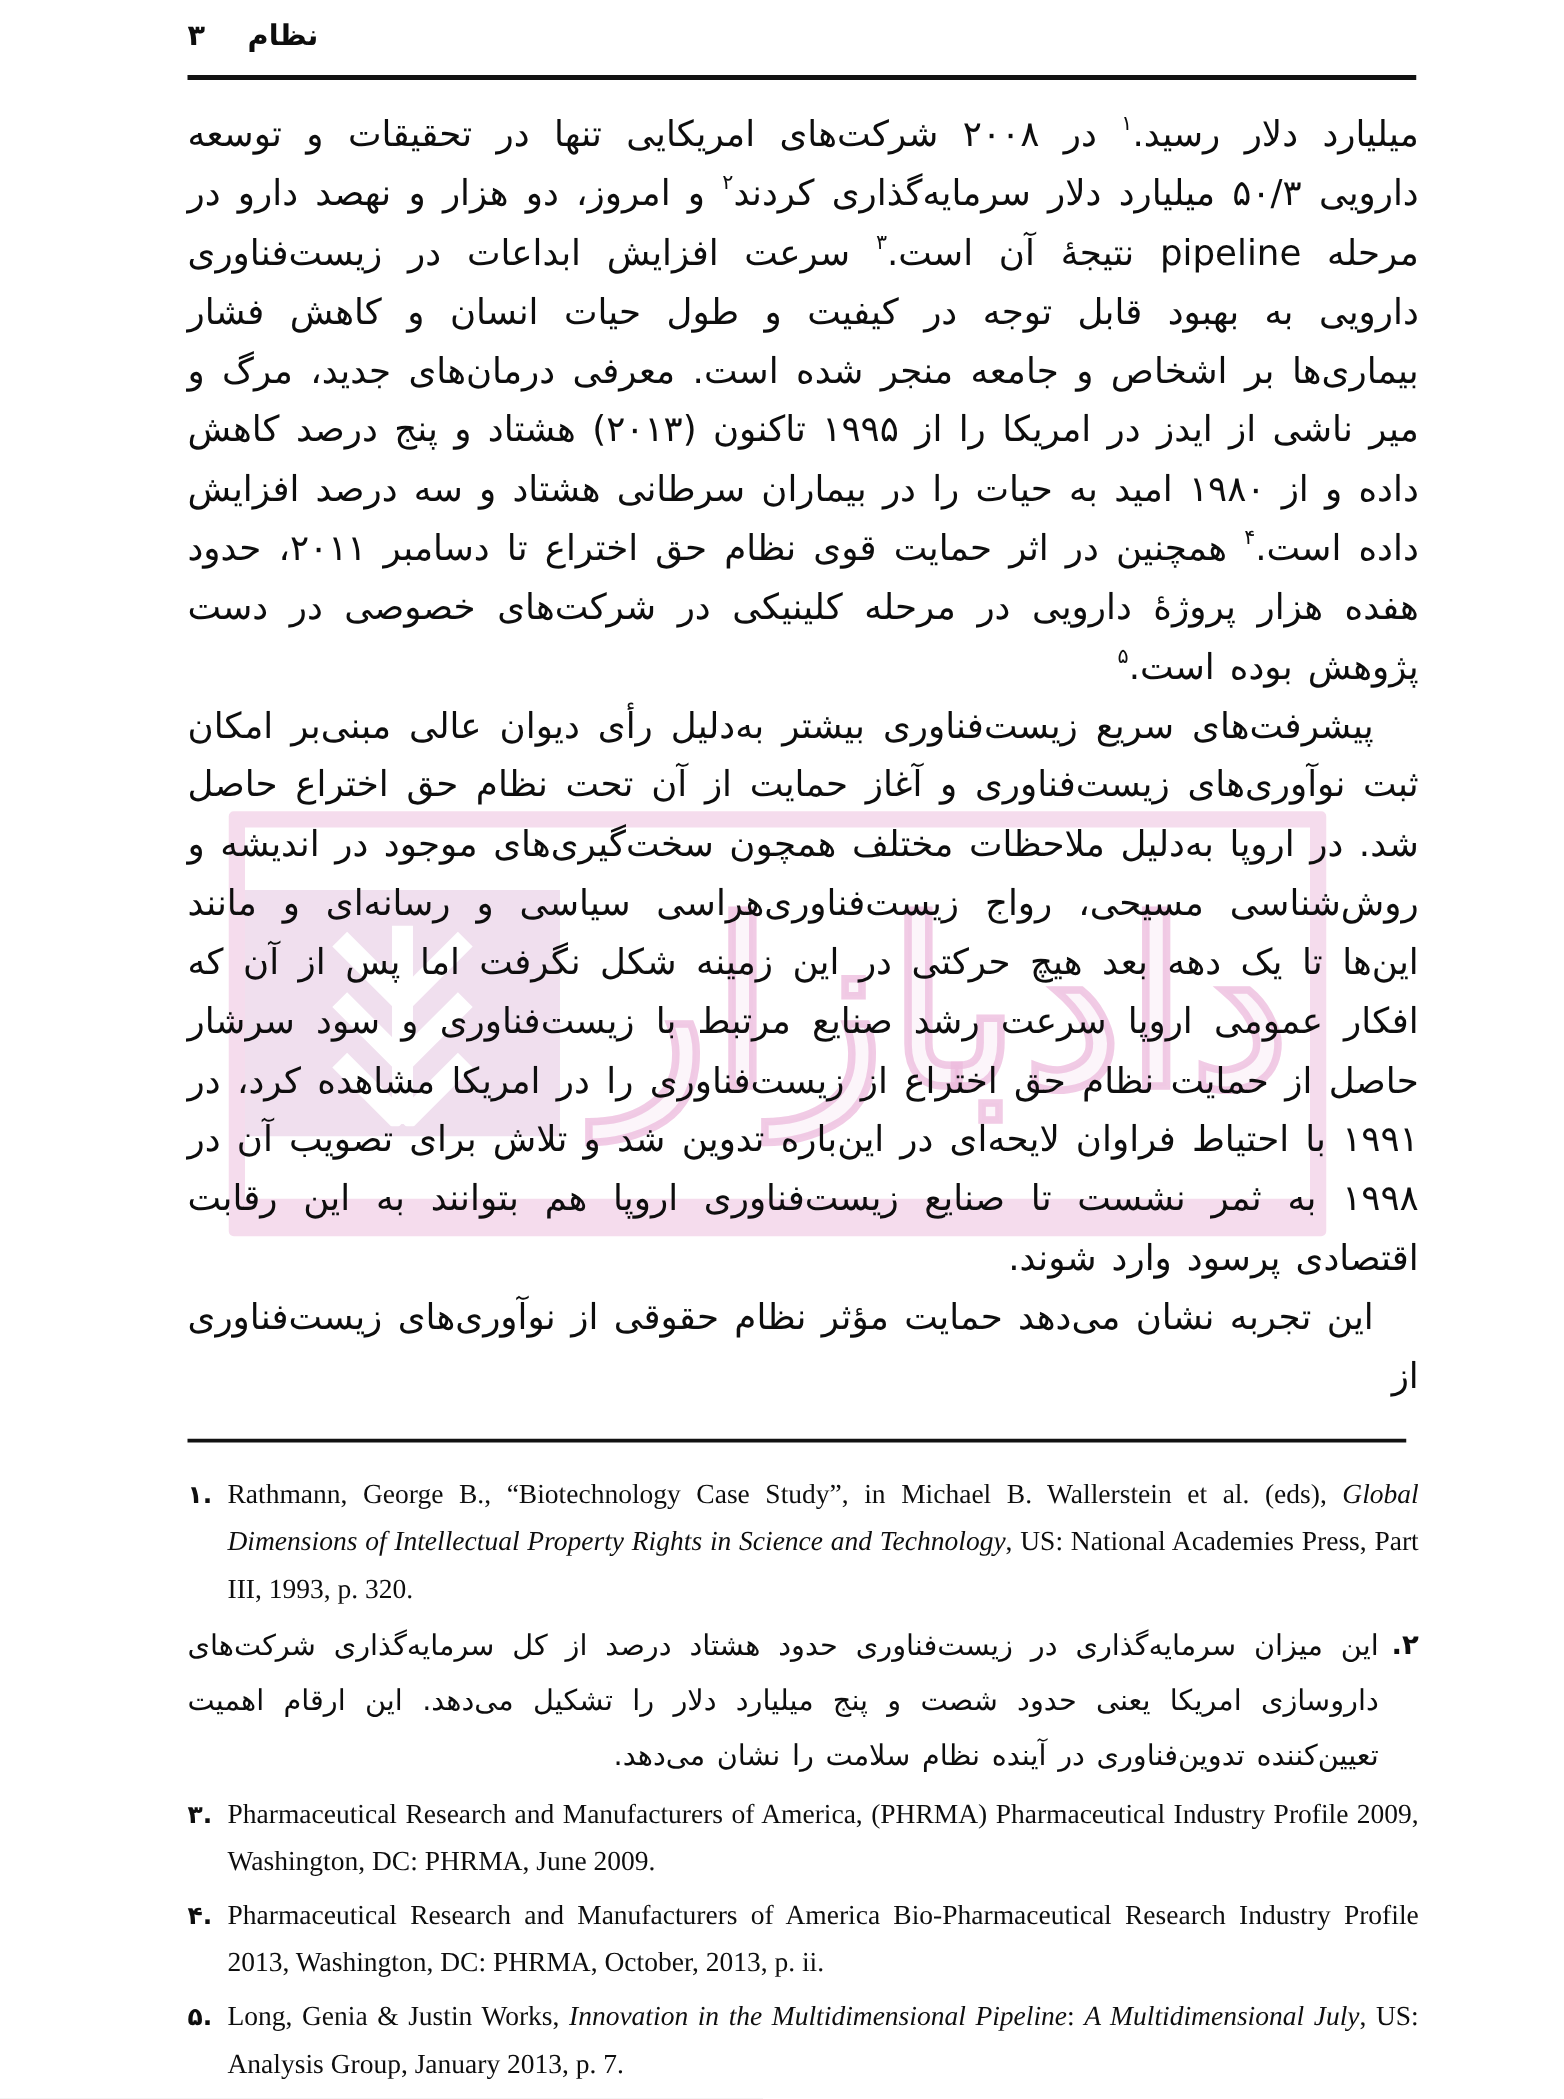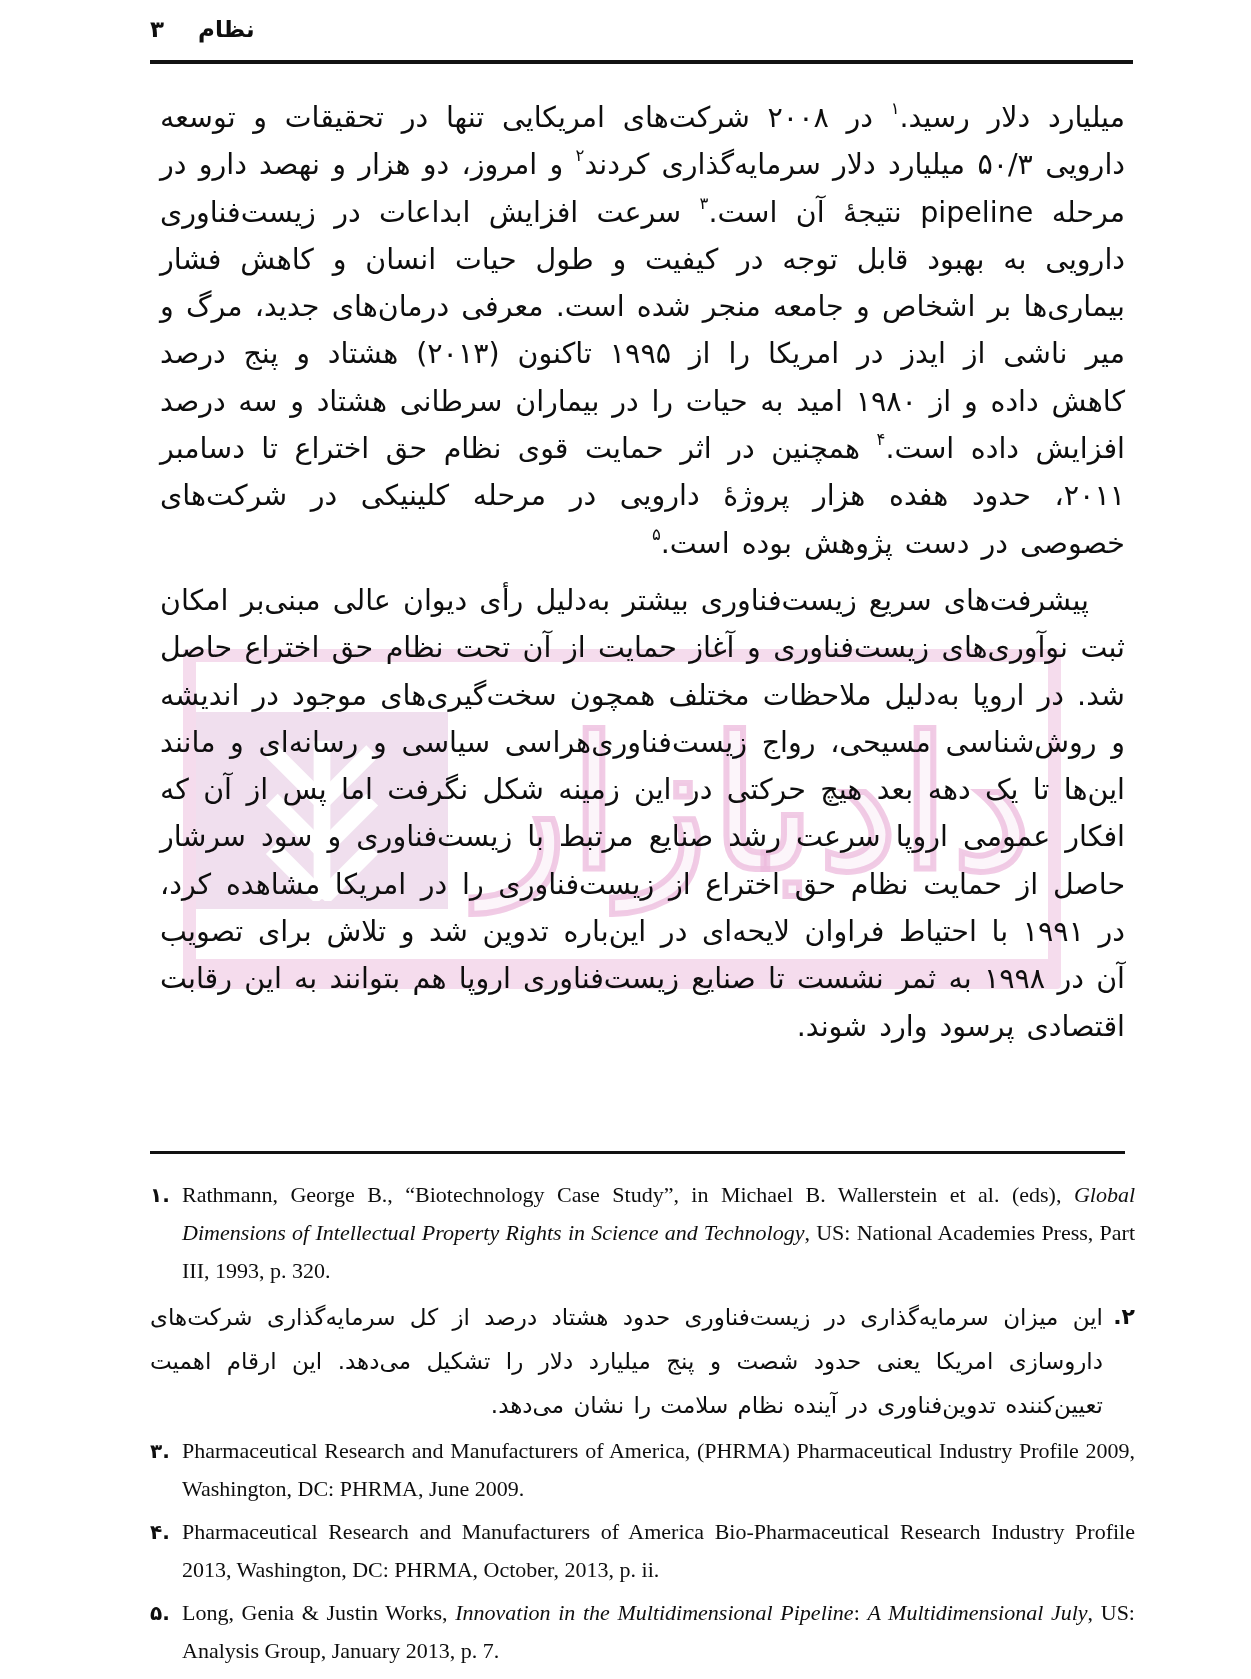--- a/index.html
+++ b/index.html
@@ -56,21 +56,21 @@
   
   .body-text{
     position:absolute;left:150px;top:84px;width:985px;
     direction:rtl;
     text-align:justify;
     font-size:28.5px;
     line-height:47.3px;
     word-spacing:3px;
     z-index:1;
   }
-  .body-text p{margin:10px;}
+  .body-text p{margin:0;}
   .body-text p.indent{text-indent:36px;}
   sup.fnmark{
     font-size:0.58em;
     line-height:0;
     vertical-align:13px;
   }
 
   
   .fn-rule{
     position:absolute;left:150px;top:1151px;width:975px;height:3px;
@@ -130,20 +130,21 @@
           <path d="M85 207 L28 150"></path>
           <path d="M85 207 L142 150"></path>
         </g>
       </svg>
     </span>
   </div>
 
   <main class="body-text">
       <p class="">میلیارد دلار رسید.<sup class="fnmark">۱</sup> در ۲۰۰۸ شرکت‌های امریکایی تنها در تحقیقات و توسعه دارویی ۵۰/۳ میلیارد دلار سرمایه‌گذاری کردند<sup class="fnmark">۲</sup> و امروز، دو هزار و نهصد دارو در مرحله pipeline نتیجهٔ آن است.<sup class="fnmark">۳</sup> سرعت افزایش ابداعات در زیست‌فناوری دارویی به بهبود قابل توجه در کیفیت و طول حیات انسان و کاهش فشار بیماری‌ها بر اشخاص و جامعه منجر شده است. معرفی درمان‌های جدید، مرگ و میر ناشی از ایدز در امریکا را از ۱۹۹۵ تاکنون (۲۰۱۳) هشتاد و پنج درصد کاهش داده و از ۱۹۸۰ امید به حیات را در بیماران سرطانی هشتاد و سه درصد افزایش داده است.<sup class="fnmark">۴</sup> همچنین در اثر حمایت قوی نظام حق اختراع تا دسامبر ۲۰۱۱، حدود هفده هزار پروژهٔ دارویی در مرحله کلینیکی در شرکت‌های خصوصی در دست پژوهش بوده است.<sup class="fnmark">۵</sup></p>
       <p class="indent">پیشرفت‌های سریع زیست‌فناوری بیشتر به‌دلیل رأی دیوان عالی مبنی‌بر امکان ثبت نوآوری‌های زیست‌فناوری و آغاز حمایت از آن تحت نظام حق اختراع حاصل شد. در اروپا به‌دلیل ملاحظات مختلف همچون سخت‌گیری‌های موجود در اندیشه و روش‌شناسی مسیحی، رواج زیست‌فناوری‌هراسی سیاسی و رسانه‌ای و مانند این‌ها تا یک دهه بعد هیچ حرکتی در این زمینه شکل نگرفت اما پس از آن که افکار عمومی اروپا سرعت رشد صنایع مرتبط با زیست‌فناوری و سود سرشار حاصل از حمایت نظام حق اختراع از زیست‌فناوری را در امریکا مشاهده کرد، در ۱۹۹۱ با احتیاط فراوان لایحه‌ای در این‌باره تدوین شد و تلاش برای تصویب آن در ۱۹۹۸ به ثمر نشست تا صنایع زیست‌فناوری اروپا هم بتوانند به این رقابت اقتصادی پرسود وارد شوند.</p>
+      <p class="indent">این تجربه نشان می‌دهد حمایت مؤثر نظام حقوقی از نوآوری‌های زیست‌فناوری از</p>
     </main>
 
   <div class="fn-rule"></div>
   <section class="footnotes">
       <div class="fn fn-en">
         <span class="fn-num">۱.</span>
         <span class="fn-body">Rathmann, George B., “Biotechnology Case Study”, in Michael B. Wallerstein et al. (eds), <i>Global Dimensions of Intellectual Property Rights in Science and Technology</i>, US: National Academies Press, Part III, 1993, p. 320.</span>
       </div>
       <div class="fn fn-fa">
         <span class="fn-num">۲.</span>

